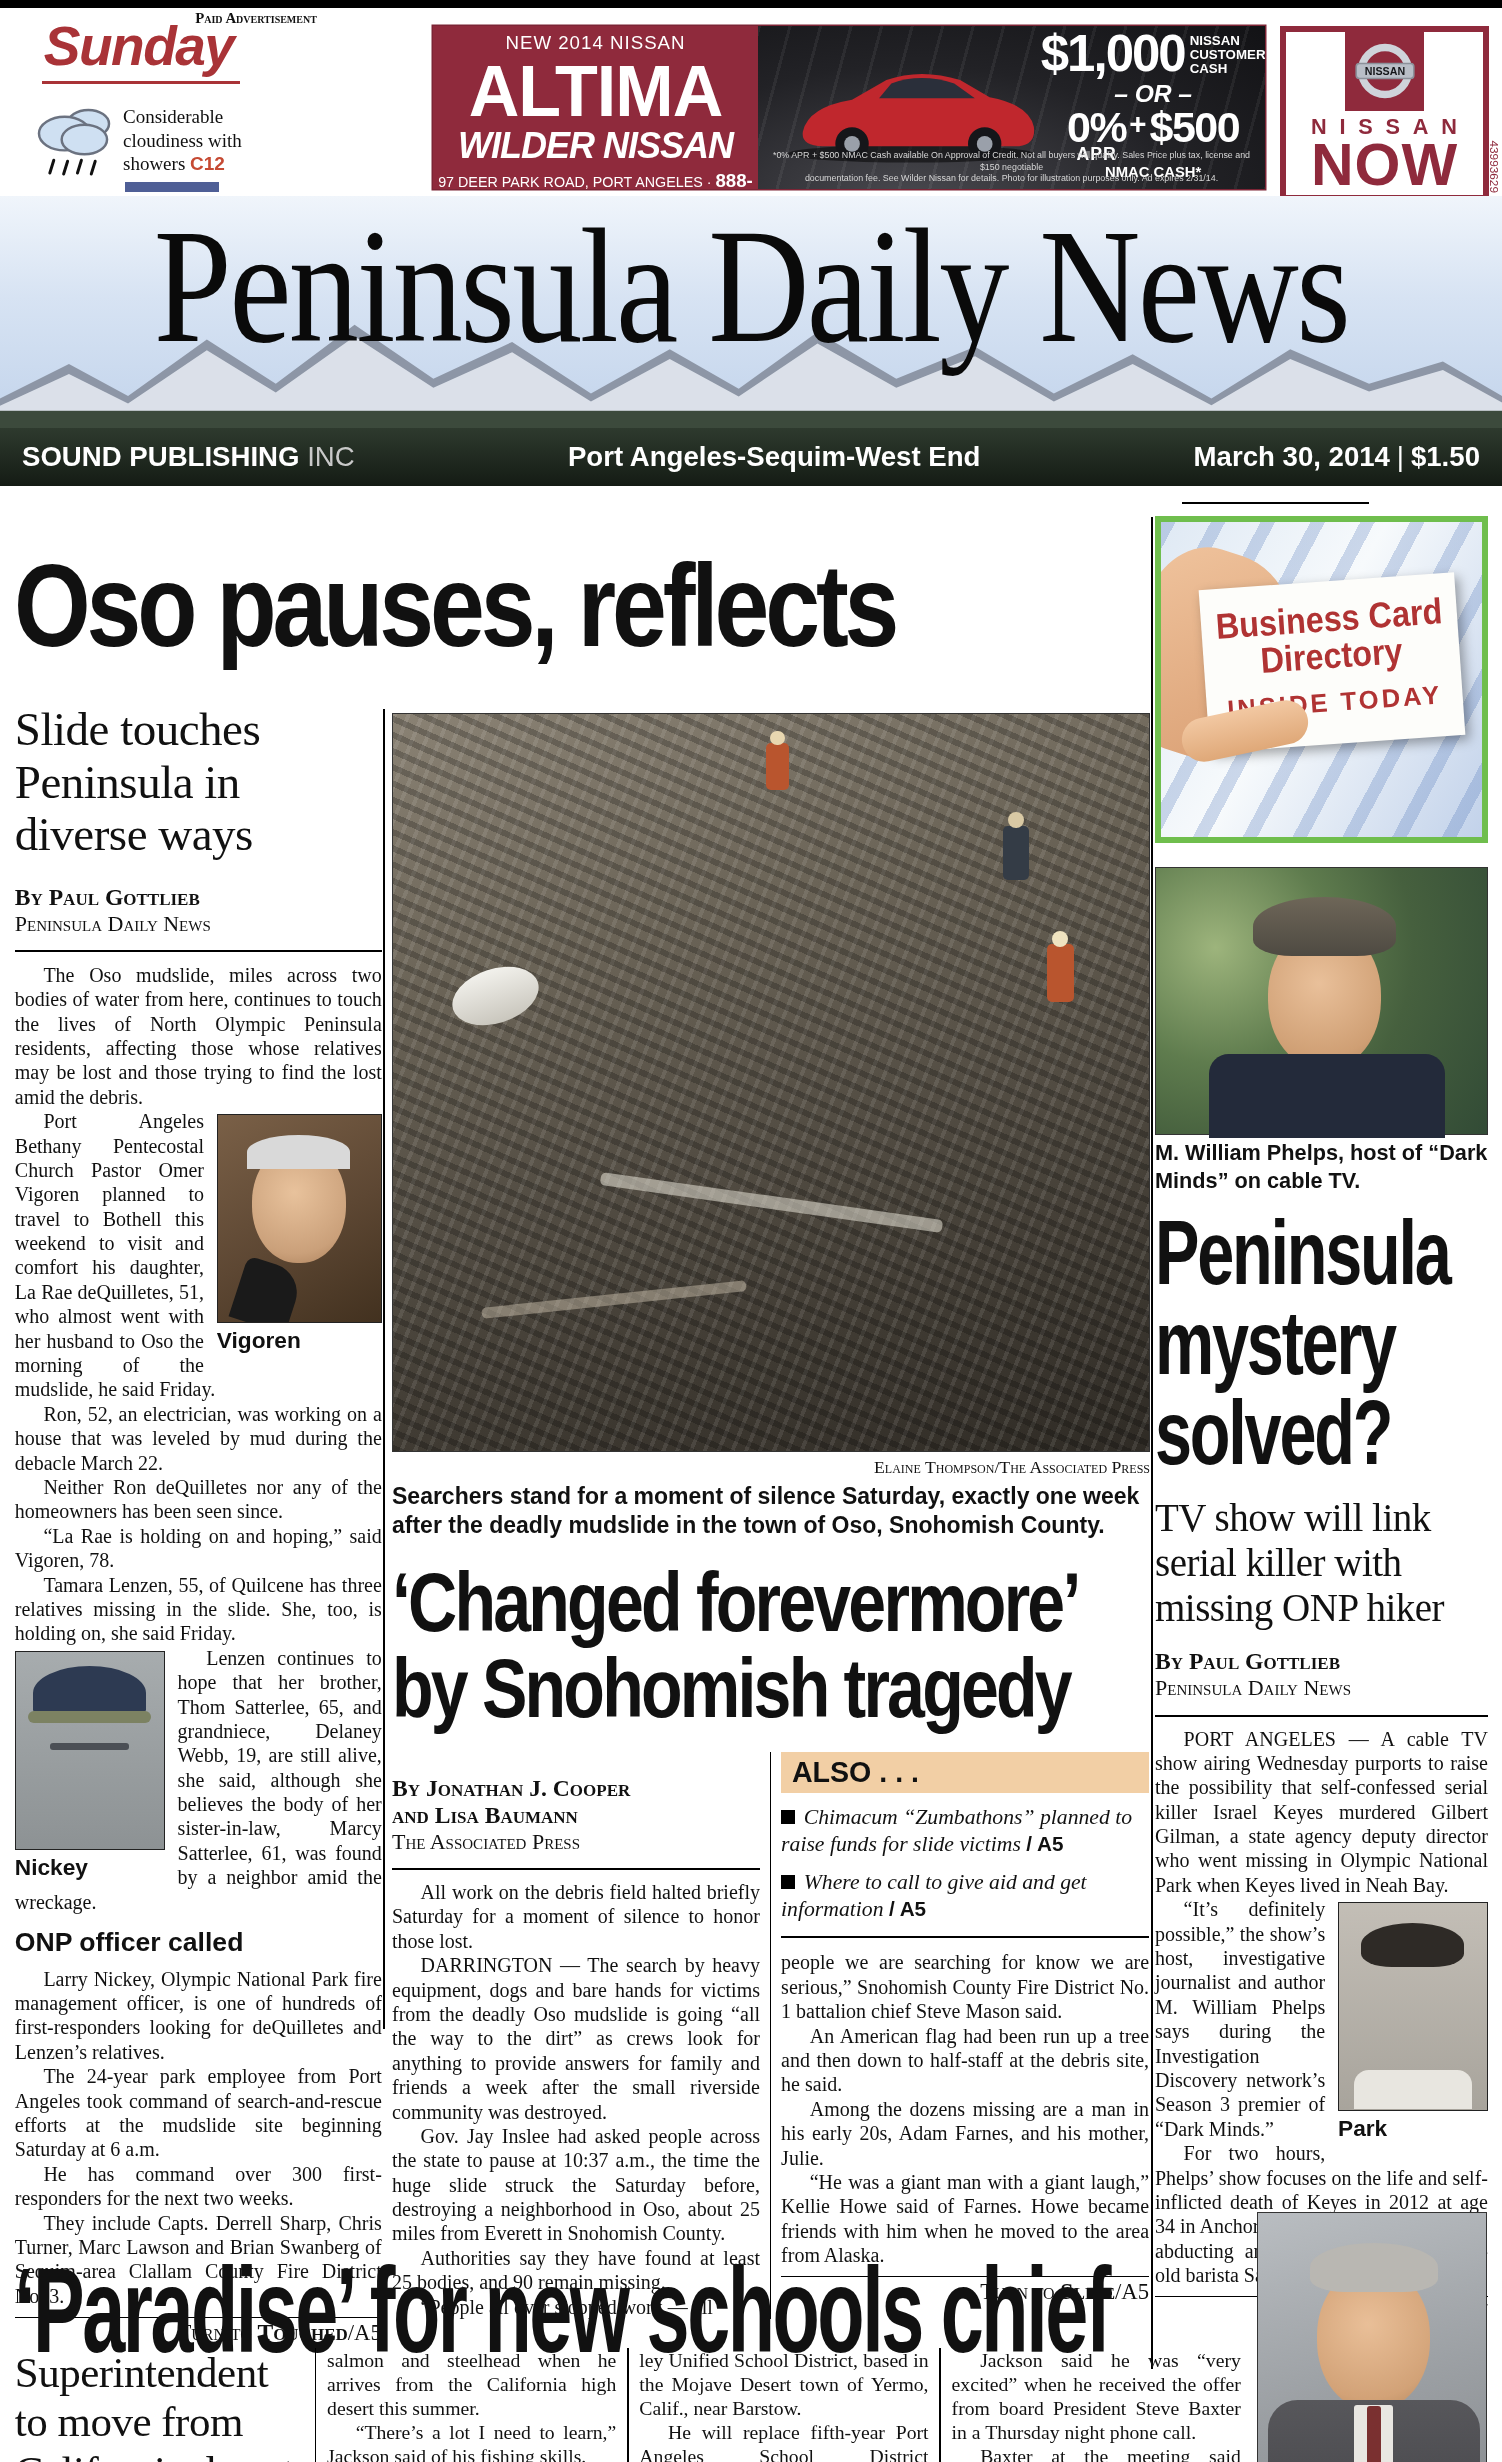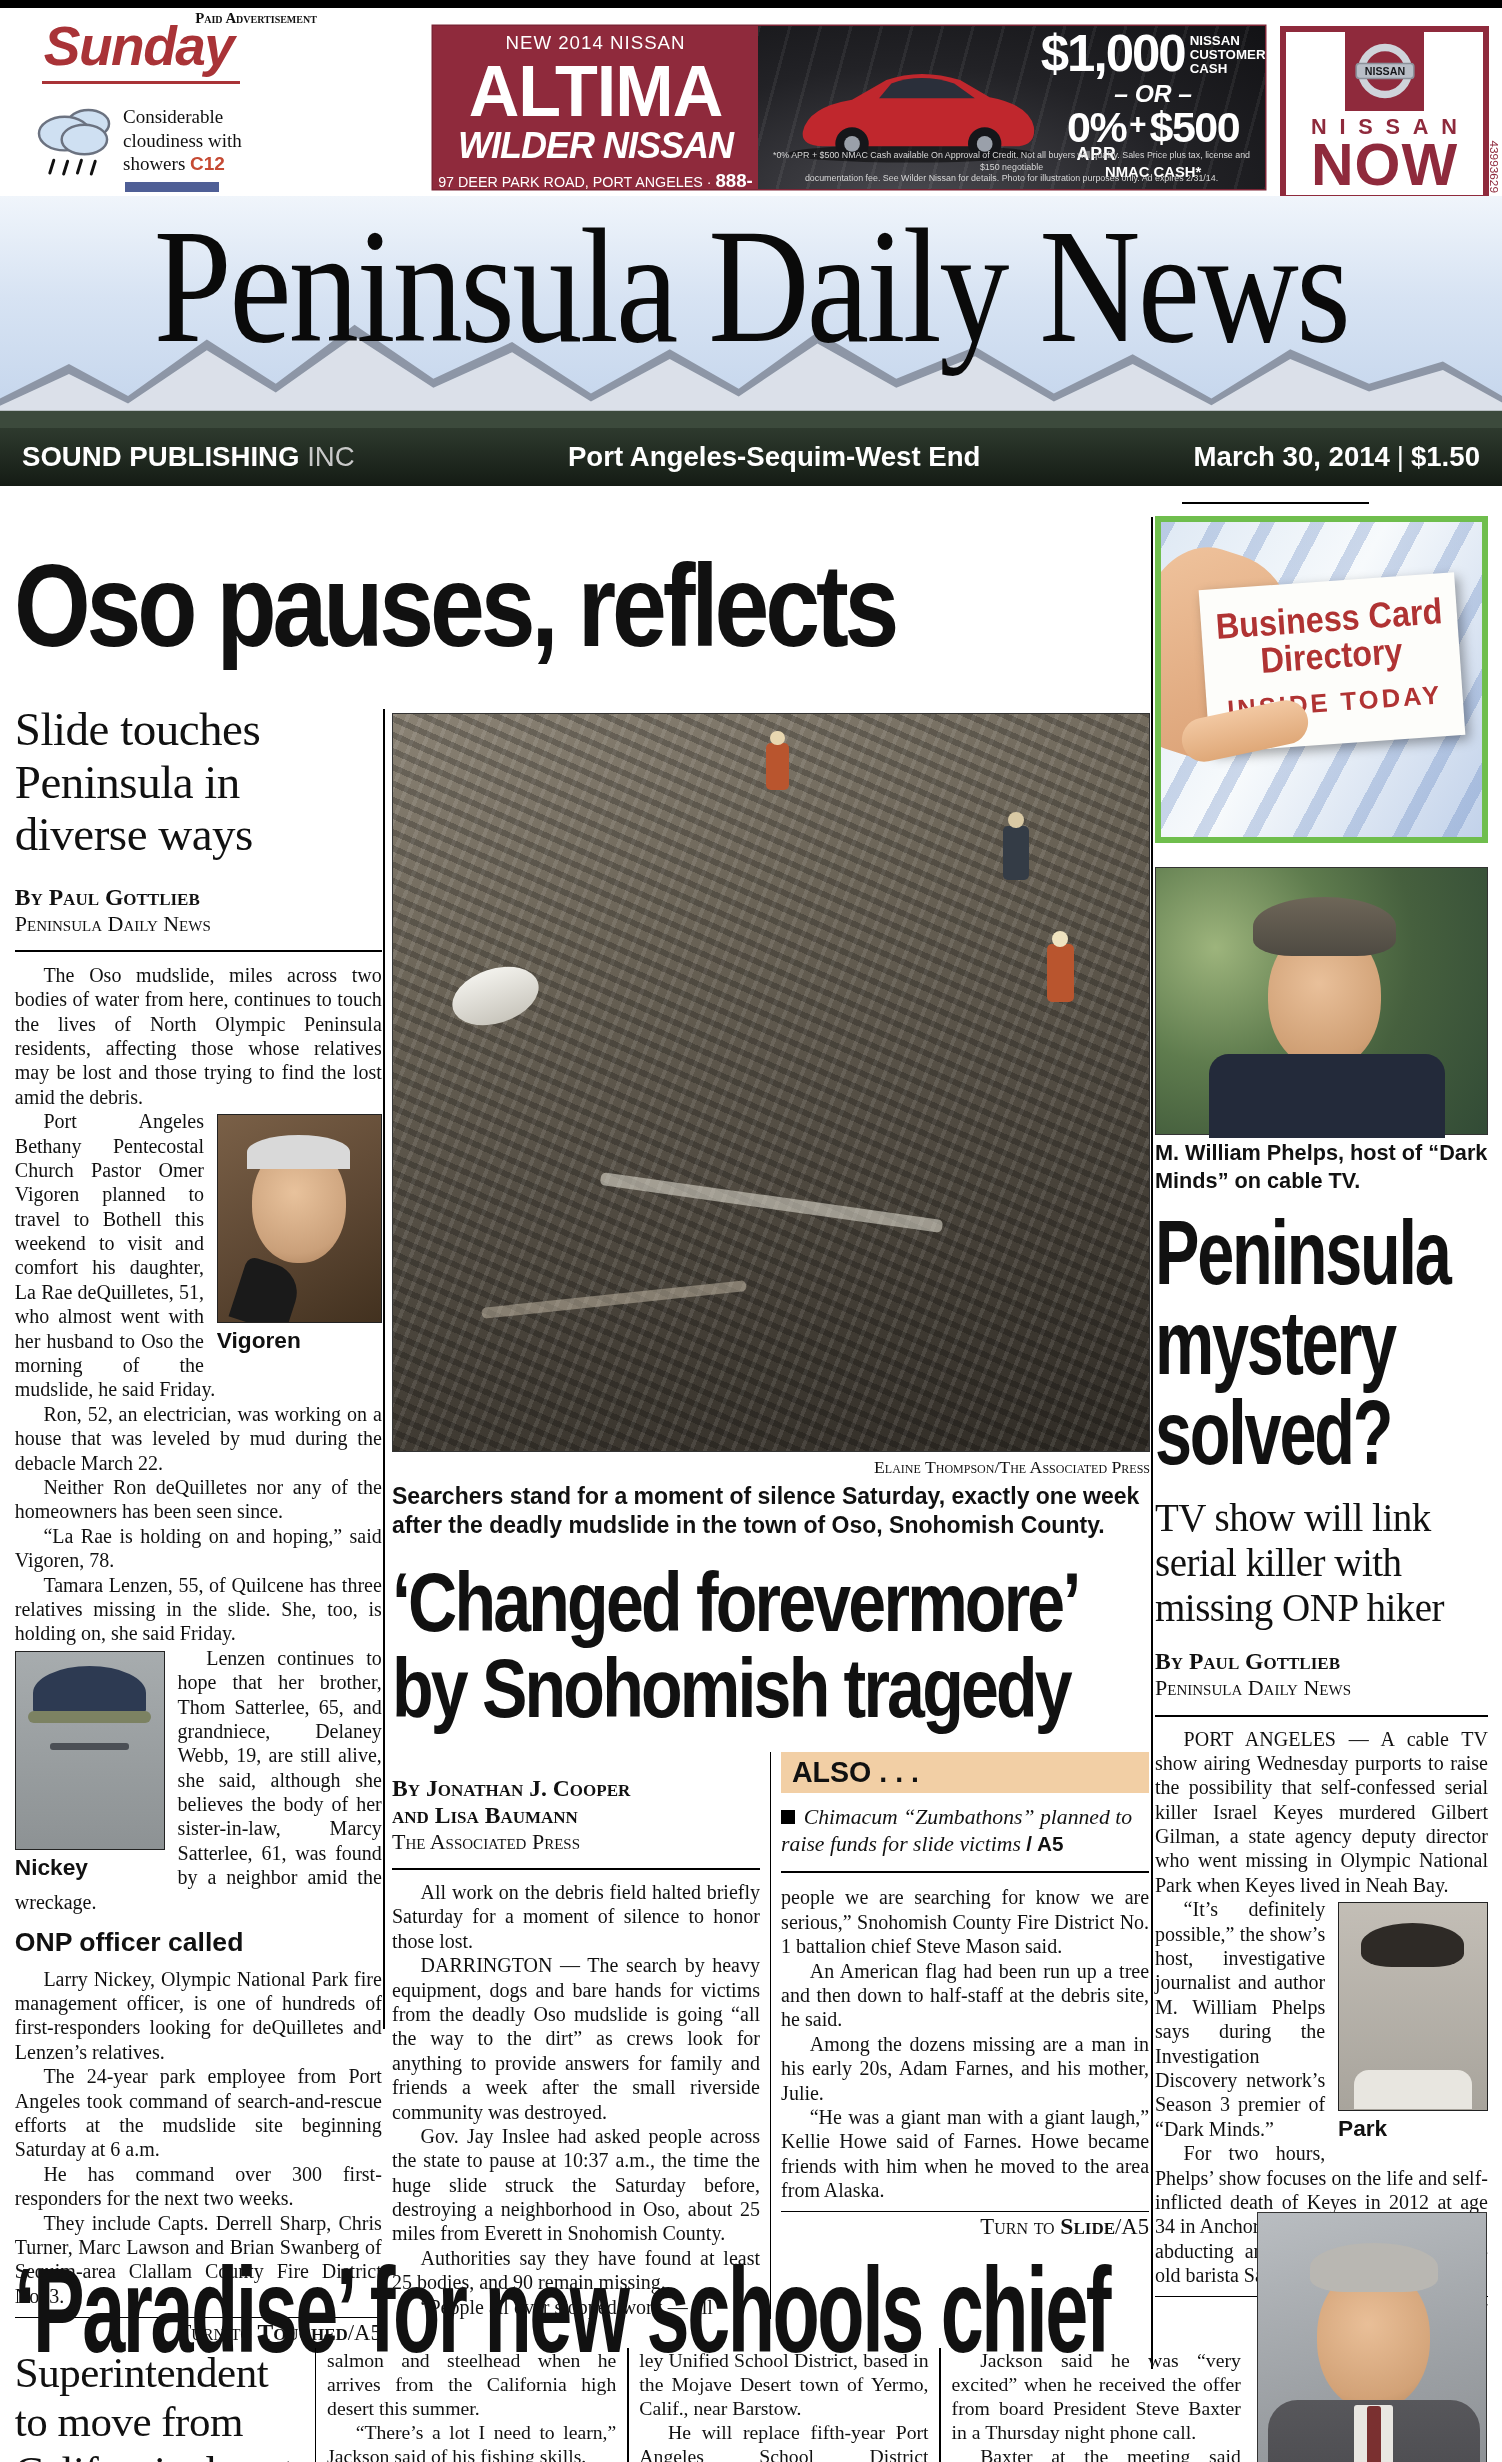--- a/index.html
+++ b/index.html
@@ -366,20 +366,21 @@
           <p>Gov. Jay Inslee had asked people across the state to pause at 10:37 a.m., the time the huge slide struck the Saturday before, destroying a neighborhood in Oso, about 25 miles from Everett in Snohomish County.</p>
           <p>Authorities say they have found at least 25 bodies, and 90 remain missing.</p>
           <p>“People all over stopped work — all</p>
         </div>
       </div>
       <div class="cdiv"></div>
       <div class="ccol">
         <div class="also-box">
           <div class="also-head">ALSO . . .</div>
           <div class="also-item"><span class="sq"></span><span>Chimacum “Zumbathons” planned to raise funds for slide victims</span> <b>/ A5</b></div>
+          <div class="also-item"><span class="sq"></span><span>Where to call to give aid and get information</span> <b>/ A5</b></div>
         </div>
         <div class="body">
           <p class="cont">people we are searching for know we are serious,” Snohomish County Fire District No. 1 battalion chief Steve Mason said.</p>
           <p>An American flag had been run up a tree and then down to half-staff at the debris site, he said.</p>
           <p>Among the dozens missing are a man in his early 20s, Adam Farnes, and his mother, Julie.</p>
           <p>“He was a giant man with a giant laugh,” Kellie Howe said of Farnes. Howe became friends with him when he moved to the area from Alaska.</p>
           <div class="turnline">
             <span>Turn to </span><b>Slide</b><span>/A5</span>
           </div>
         </div>

